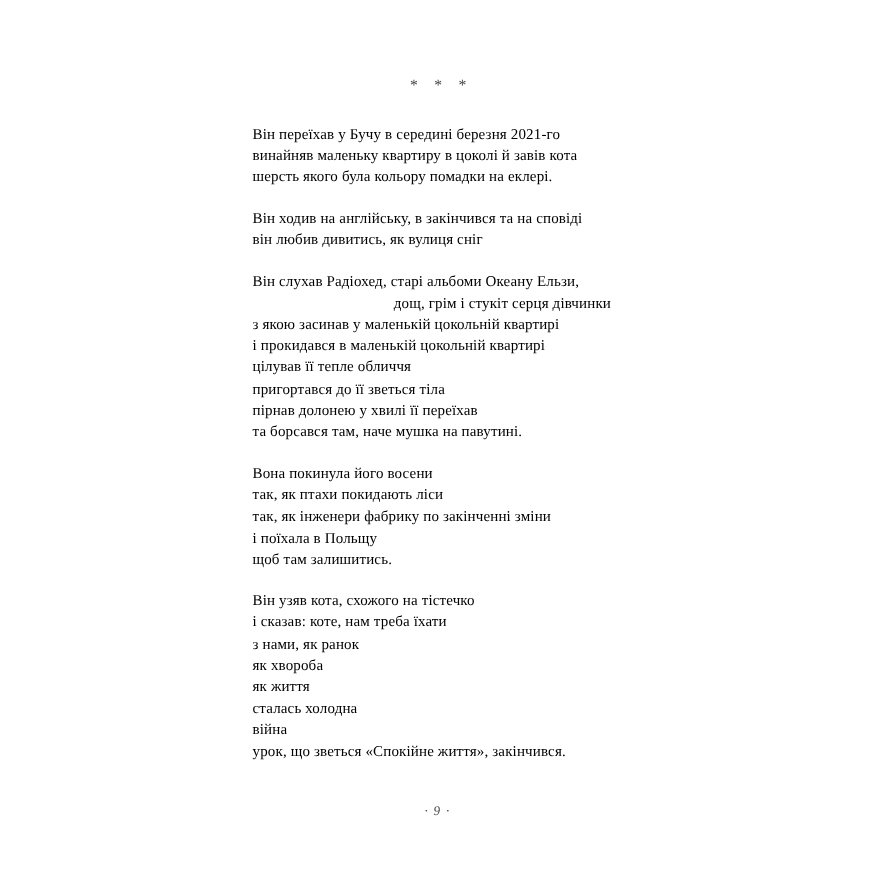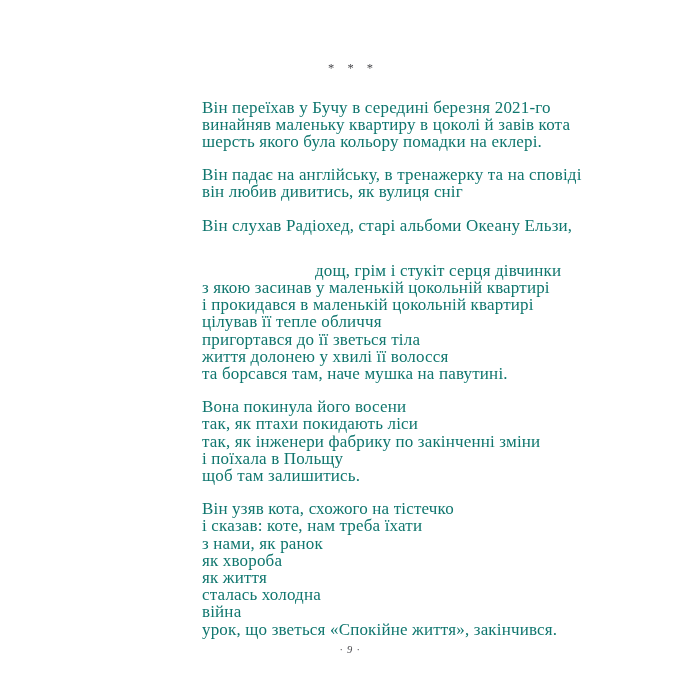--- a/index.html
+++ b/index.html
@@ -42,30 +42,29 @@
 
   .stanza {
     margin: 0 0 16px 0;
   }
 
   .stanza:last-of-type {
     margin-bottom: 12px;
   }
 
   .line {
-    font-size: 17px;
+    font-size: 12px;
     line-height: 17.2px;
     white-space: pre;
-    color: #0f766e;
+    color: #000000;
     letter-spacing: 0.01em;
   }
 
   .line.indented {
     padding-left: 113px;
-    margin-top: 28px;
   }
 
   
   .folio {
     position: absolute;
     left: 0;
     right: 0;
     top: 644px;
     text-align: center;
     font-size: 10.5px;
@@ -83,31 +82,31 @@
 
     <div class="separator">* * *</div>
 
     <div id="stanza-container">
         <div class="stanza">
           <div class="line">Він переїхав у Бучу в середині березня 2021-го</div>
           <div class="line">винайняв маленьку квартиру в цоколі й завів кота</div>
           <div class="line">шерсть якого була кольору помадки на еклері.</div>
         </div>
         <div class="stanza">
-          <div class="line">Він падає на англійську, в тренажерку та на сповіді</div>
+          <div class="line">Він ходив на англійську, в закінчився та на сповіді</div>
           <div class="line">він любив дивитись, як вулиця сніг</div>
         </div>
         <div class="stanza">
           <div class="line">Він слухав Радіохед, старі альбоми Океану Ельзи,</div>
           <div class="line indented">дощ, грім і стукіт серця дівчинки</div>
           <div class="line">з якою засинав у маленькій цокольній квартирі</div>
           <div class="line">і прокидався в маленькій цокольній квартирі</div>
           <div class="line">цілував її тепле обличчя</div>
           <div class="line">пригортався до її зветься тіла</div>
-          <div class="line">життя долонею у хвилі її волосся</div>
+          <div class="line">пірнав долонею у хвилі її переїхав</div>
           <div class="line">та борсався там, наче мушка на павутині.</div>
         </div>
         <div class="stanza">
           <div class="line">Вона покинула його восени</div>
           <div class="line">так, як птахи покидають ліси</div>
           <div class="line">так, як інженери фабрику по закінченні зміни</div>
           <div class="line">і поїхала в Польщу</div>
           <div class="line">щоб там залишитись.</div>
         </div>
         <div class="stanza">

